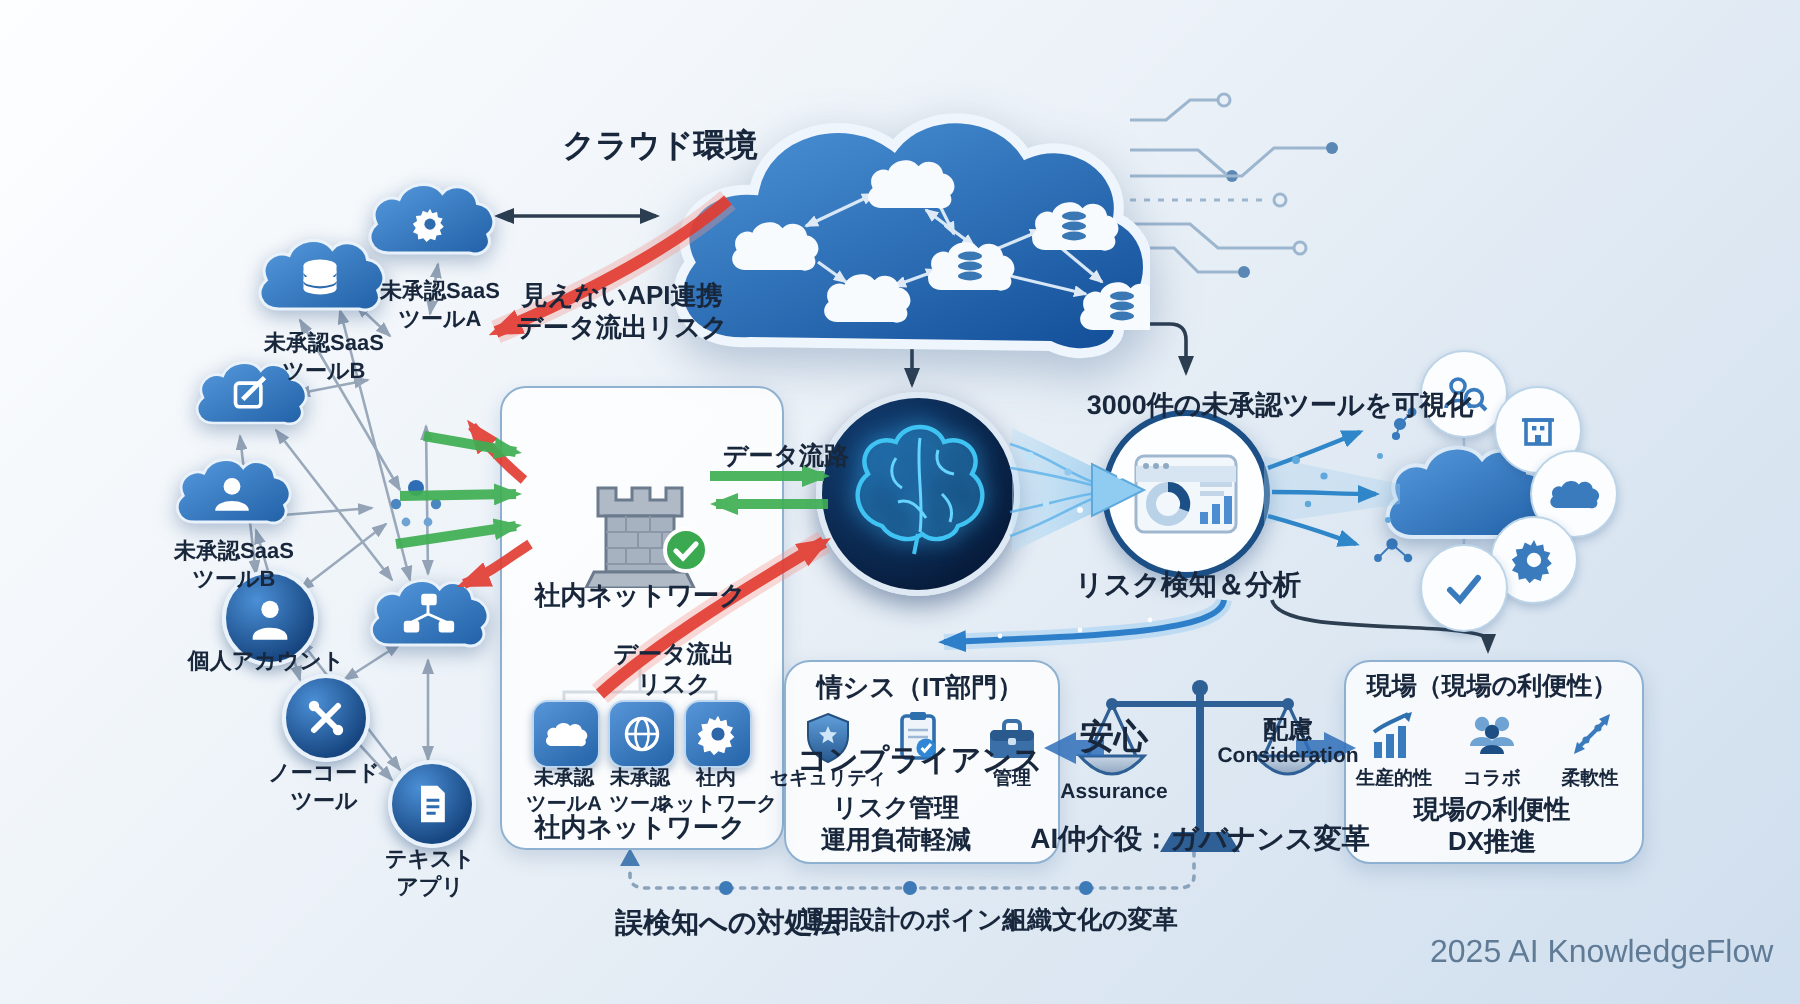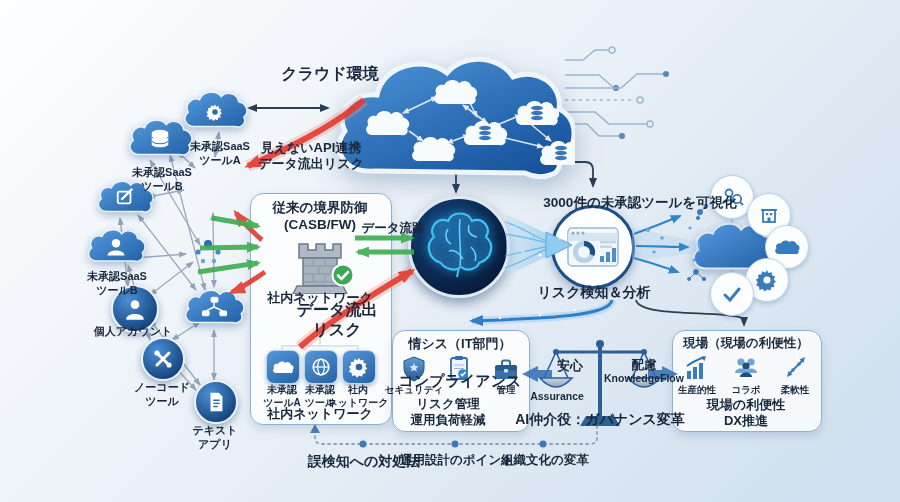--- a/index.html
+++ b/index.html
@@ -521,49 +521,48 @@
 ツールB</div>
   <div class="lbl" style="left:117px;top:270px;font-size:11px">未承認SaaS
 ツールB</div>
   <div class="lbl" style="left:133px;top:325px;font-size:11px">個人アカウント</div>
   <div class="lbl" style="left:162px;top:381px;font-size:11px">ノーコード
 ツール</div>
   <div class="lbl" style="left:215px;top:424px;font-size:11px">テキスト
 アプリ</div>
   <div class="lbl" style="left:311px;top:140px;font-size:13px">見えないAPI連携
 データ流出リスク</div>
-  <div class="lbl" style="left:320px;top:200px;font-size:13.5px">従来の境界防御
-(CASB/FW)</div>
   <div class="lbl" style="left:320px;top:290px;font-size:13px">社内ネットワーク</div>
   <div class="lbl" style="left:393px;top:221px;font-size:12.5px">データ流路</div>
-  <div class="lbl" style="left:337px;top:300px;font-size:16px">データ流出
+  <div class="lbl" style="left:337px;top:320px;font-size:12px">データ流出
 リスク</div>
   <div class="lbl" style="left:282px;top:384px;font-size:10px">未承認
 ツールA</div>
   <div class="lbl" style="left:320px;top:384px;font-size:10px">未承認
 ツール</div>
   <div class="lbl" style="left:358px;top:384px;font-size:10px">社内
 ネットワーク</div>
   <div class="lbl" style="left:320px;top:406px;font-size:13px">社内ネットワーク</div>
   <div class="lbl" style="left:640px;top:195px;font-size:13.5px">3000件の未承認ツールを可視化</div>
   <div class="lbl" style="left:594px;top:284px;font-size:14px">リスク検知＆分析</div>
   <div class="lbl" style="left:460px;top:336px;font-size:13px">情シス（IT部門）</div>
   <div class="lbl" style="left:414px;top:384px;font-size:9.5px">セキュリティ</div>
   <div class="lbl" style="left:460px;top:372px;font-size:15px">コンプライアンス</div>
   <div class="lbl" style="left:506px;top:384px;font-size:9.5px">管理</div>
   <div class="lbl" style="left:448px;top:397px;font-size:12.5px">リスク管理
 運用負荷軽減</div>
-  <div class="lbl" style="left:570px;top:358px;font-size:13px;z-index:15">安心</div>
+  <div class="lbl" style="left:557px;top:358px;font-size:17px;z-index:15">安心</div>
   <div class="lbl" style="left:557px;top:390px;font-size:10.5px;z-index:15">Assurance</div>
   <div class="lbl" style="left:644px;top:358px;font-size:12.5px;z-index:15">配慮</div>
-  <div class="lbl" style="left:644px;top:372px;font-size:10.5px;z-index:15">KnowledgeFlow</div>
+  <div class="lbl" style="left:644px;top:372px;font-size:10.5px;z-index:15">Consideration</div>
   <div class="lbl" style="left:600px;top:411px;font-size:14px">AI仲介役：ガバナンス変革</div>
   <div class="lbl" style="left:746px;top:336px;font-size:12.5px">現場（現場の利便性）</div>
   <div class="lbl" style="left:697px;top:384px;font-size:9.5px">生産的性</div>
   <div class="lbl" style="left:746px;top:384px;font-size:9.5px">コラボ</div>
   <div class="lbl" style="left:795px;top:384px;font-size:9.5px">柔軟性</div>
   <div class="lbl" style="left:746px;top:397px;font-size:13px">現場の利便性
 DX推進</div>
   <div class="lbl" style="left:364px;top:453px;font-size:14px">誤検知への対処法</div>
   <div class="lbl" style="left:457px;top:453px;font-size:12.5px">運用設計のポイント</div>
   <div class="lbl" style="left:545px;top:453px;font-size:12.5px">組織文化の変革</div>
+  <div class="credit" style="left:715px;top:468px">2025 AI KnowledgeFlow</div>
 
 </div>
 
 </body></html>

